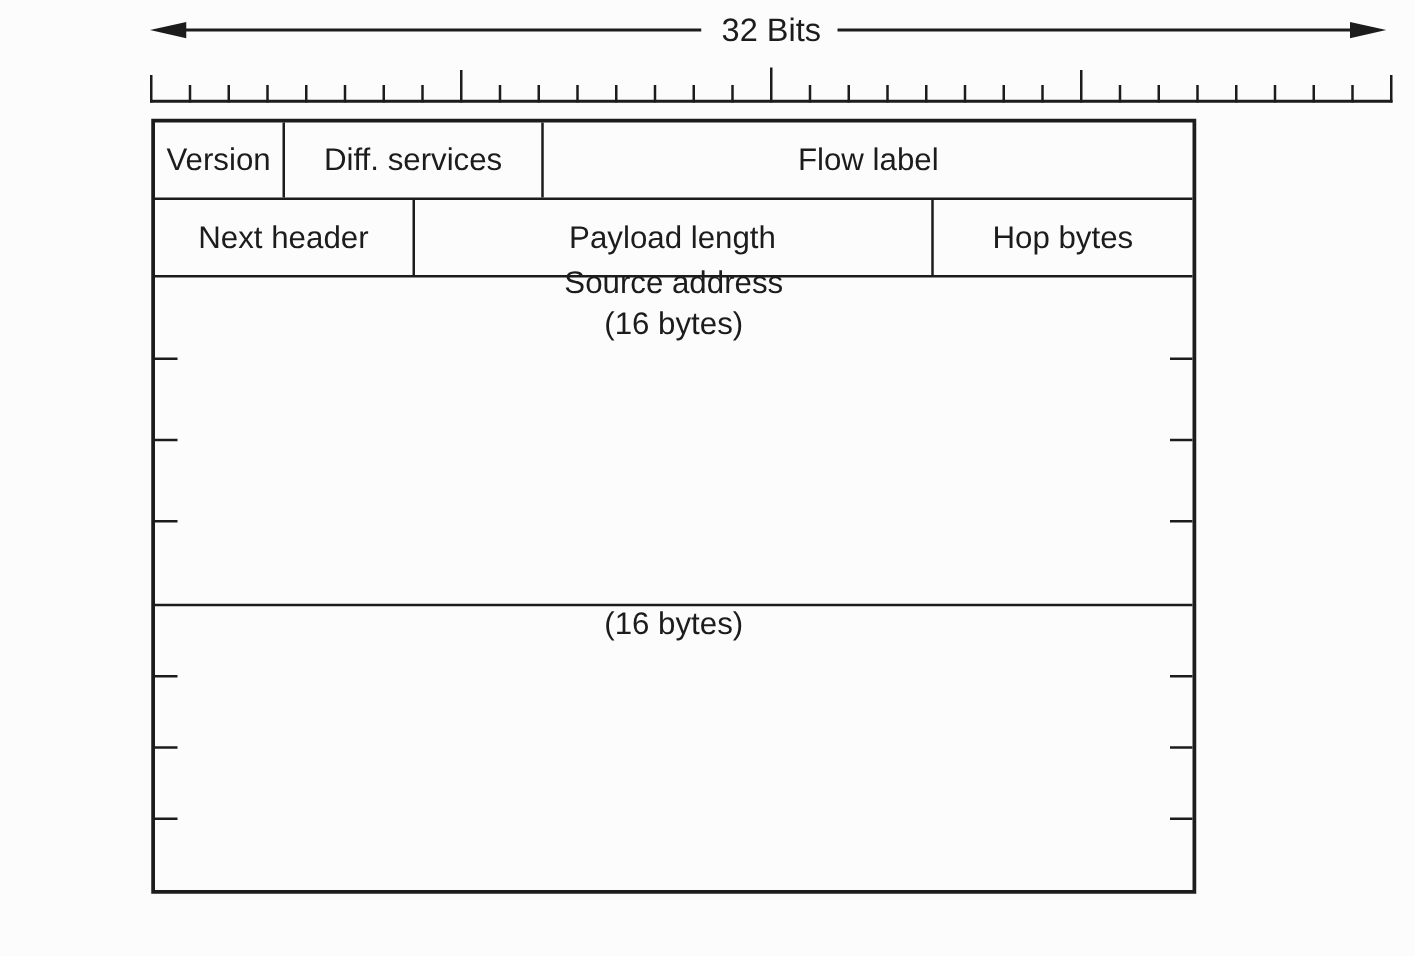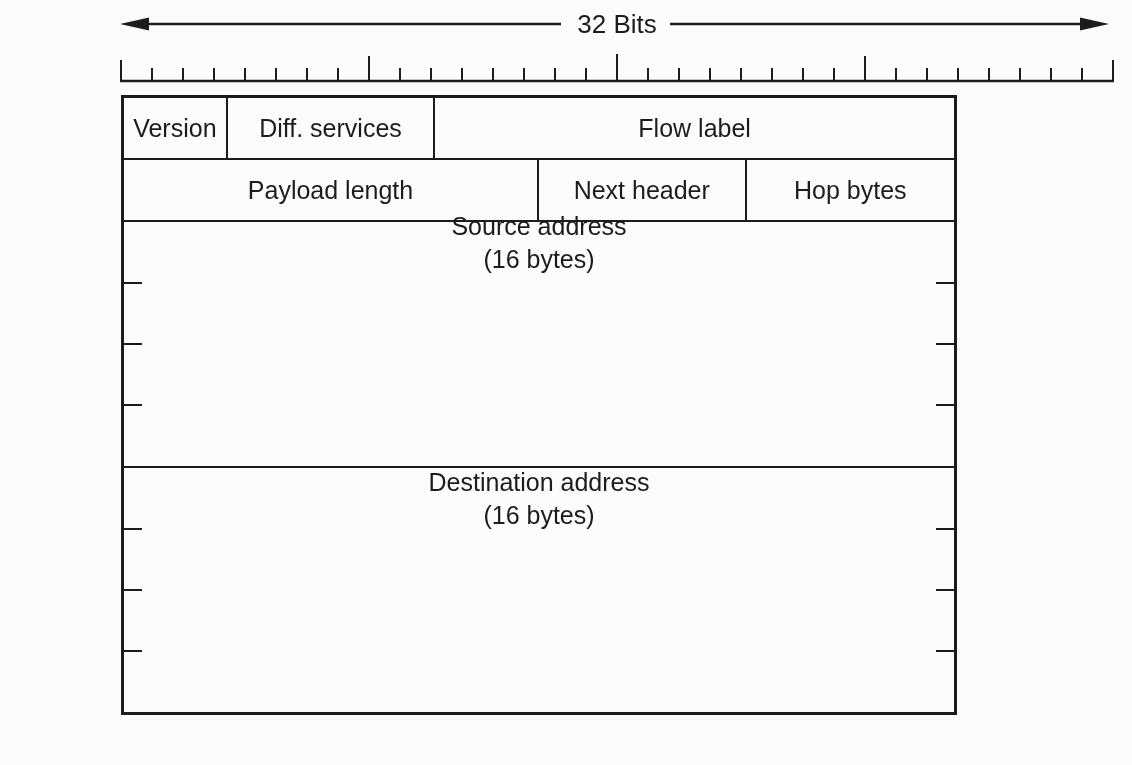--- a/index.html
+++ b/index.html
@@ -93,25 +93,25 @@
           <span>Version</span>
         </div>
         <div class="field-cell" style="flex: 0 0 25%;">
           <span>Diff. services</span>
         </div>
         <div class="field-cell last" style="flex: 0 0 62.5%;">
           <span>Flow label</span>
         </div>
       </div>
       <div class="field-row">
+        <div class="field-cell" style="flex: 0 0 25%;">
+          <span>Next header</span>
+        </div>
         <div class="field-cell" style="flex: 0 0 50%;">
           <span>Payload length</span>
-        </div>
-        <div class="field-cell" style="flex: 0 0 25%;">
-          <span>Next header</span>
         </div>
         <div class="field-cell last" style="flex: 0 0 25%;">
           <span>Hop bytes</span>
         </div>
       </div>
       <div class="addr-block addr-0">
         <div class="word-tick left" style="top: calc(25% - 1px);"></div>
         <div class="word-tick right" style="top: calc(25% - 1px);"></div>
         <div class="word-tick left" style="top: calc(50% - 1px);"></div>
         <div class="word-tick right" style="top: calc(50% - 1px);"></div>
@@ -123,19 +123,18 @@
         </div>
       </div>
       <div class="addr-block addr-1 last">
         <div class="word-tick left" style="top: calc(25% - 1px);"></div>
         <div class="word-tick right" style="top: calc(25% - 1px);"></div>
         <div class="word-tick left" style="top: calc(50% - 1px);"></div>
         <div class="word-tick right" style="top: calc(50% - 1px);"></div>
         <div class="word-tick left" style="top: calc(75% - 1px);"></div>
         <div class="word-tick right" style="top: calc(75% - 1px);"></div>
         <div class="addr-label">
-          <div>Destination address</div>
           <div>(16 bytes)</div>
         </div>
       </div>
     </div>
 
 </div>
 
 </body></html>

